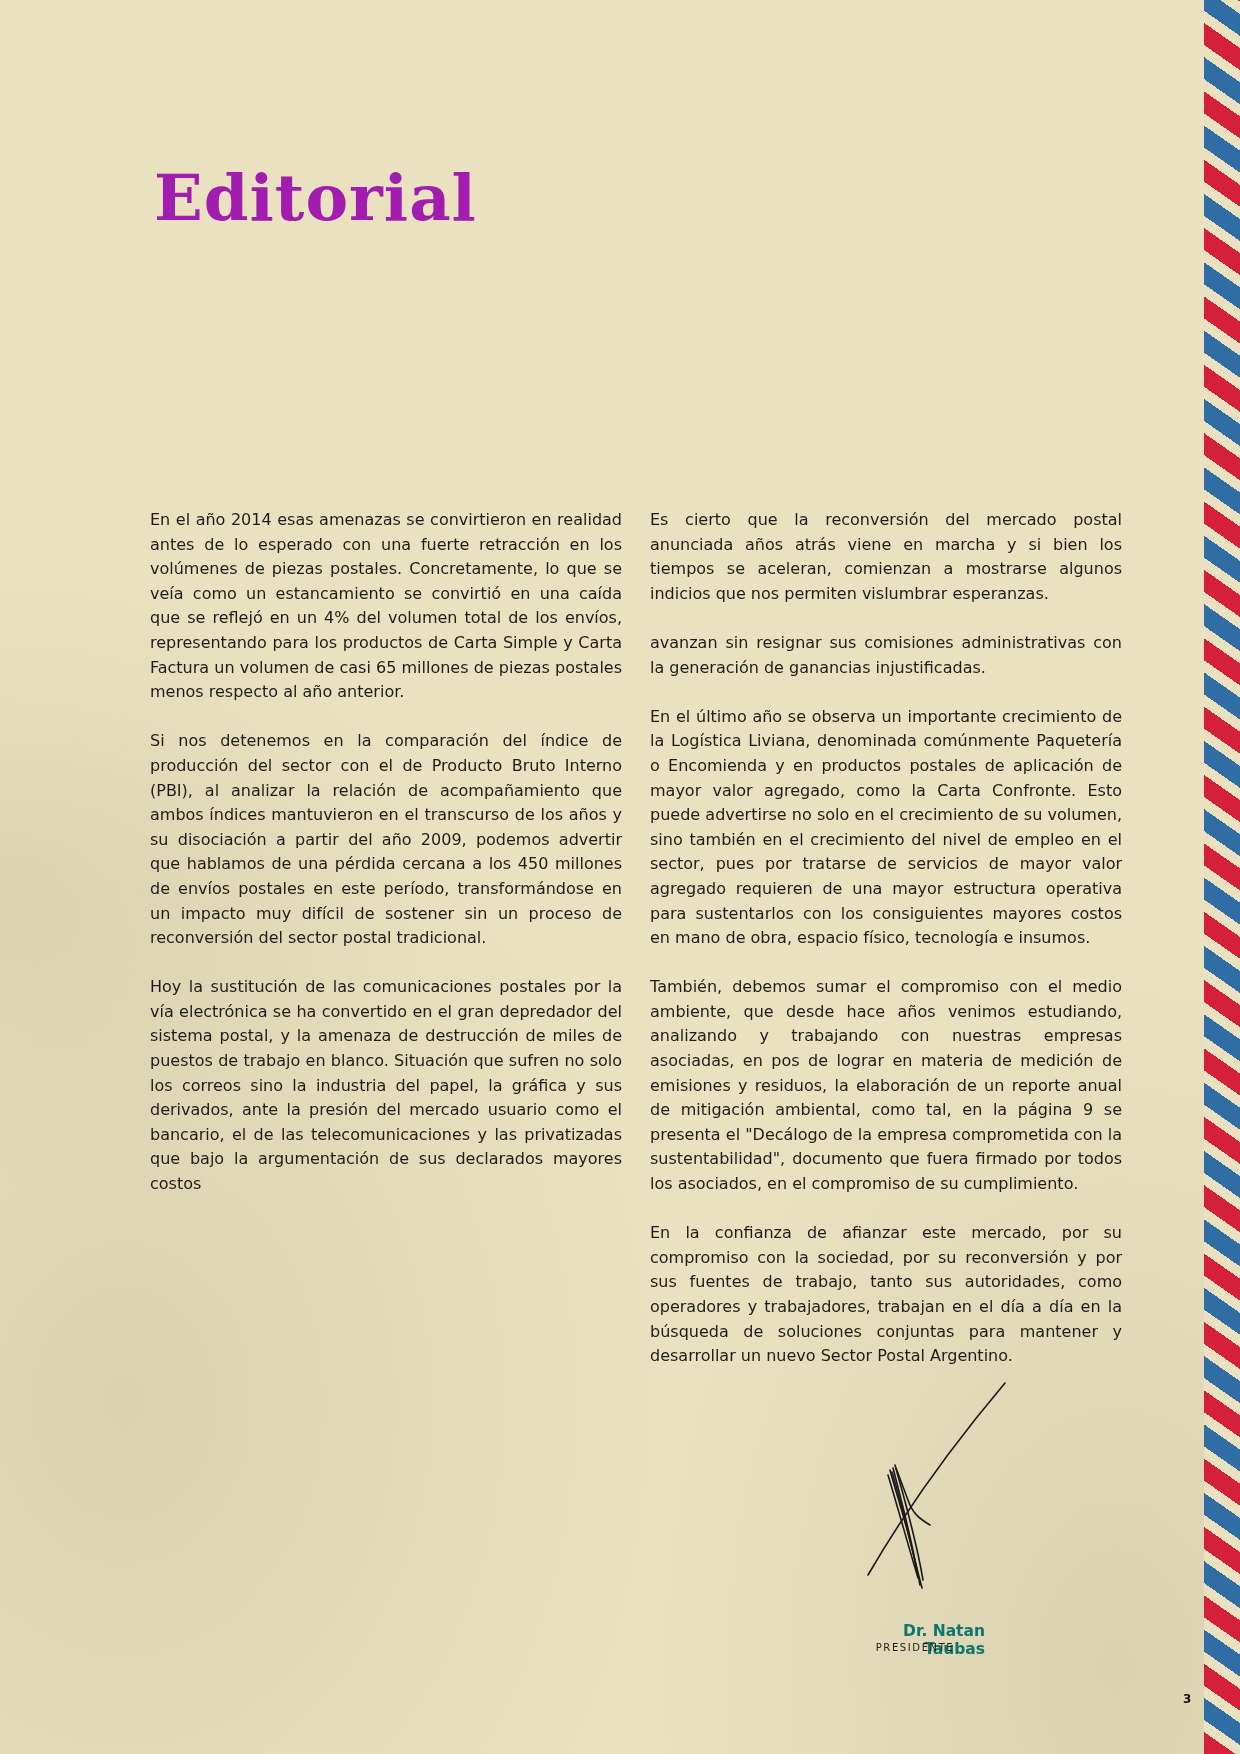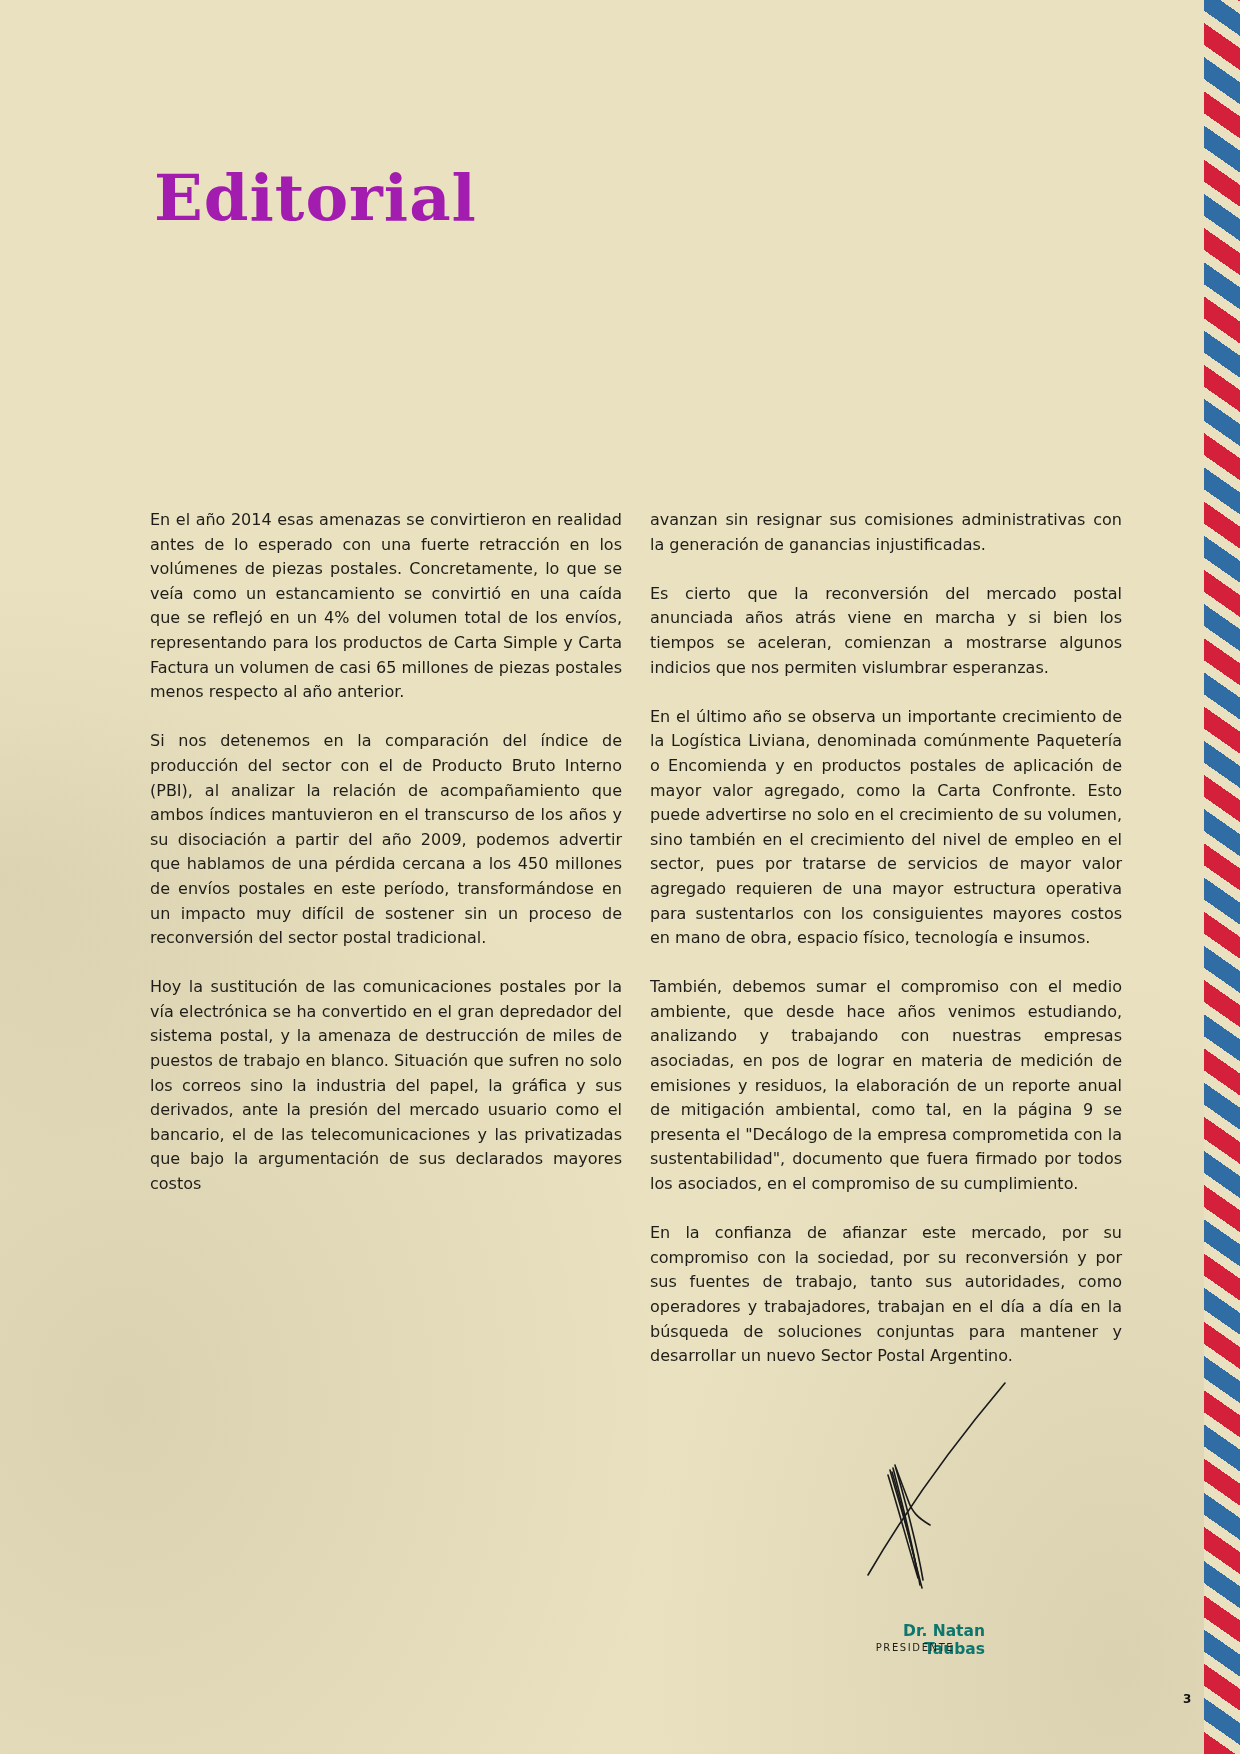--- a/index.html
+++ b/index.html
@@ -58,22 +58,22 @@
 
 <h1 class="page-title">Editorial</h1>
 
 <div class="column col-left">
   <p>En el año 2014 esas amenazas se convirtieron en realidad antes de lo esperado con una fuerte retracción en los volúmenes de piezas postales. Concretamente, lo que se veía como un estancamiento se convirtió en una caída que se reflejó en un 4% del volumen total de los envíos, representando para los productos de Carta Simple y Carta Factura un volumen de casi 65 millones de piezas postales menos respecto al año anterior.</p>
   <p>Si nos detenemos en la comparación del índice de producción del sector con el de Producto Bruto Interno (PBI), al analizar la relación de acompañamiento que ambos índices mantuvieron en el transcurso de los años y su disociación a partir del año 2009, podemos advertir que hablamos de una pérdida cercana a los 450 millones de envíos postales en este período, transformándose en un impacto muy difícil de sostener sin un proceso de reconversión del sector postal tradicional.</p>
   <p>Hoy la sustitución de las comunicaciones postales por la vía electrónica se ha convertido en el gran depredador del sistema postal, y la amenaza de destrucción de miles de puestos de trabajo en blanco. Situación que sufren no solo los correos sino la industria del papel, la gráfica y sus derivados, ante la presión del mercado usuario como el bancario, el de las telecomunicaciones y las privatizadas que bajo la argumentación de sus declarados mayores costos</p>
 </div>
 
 <div class="column col-right">
+  <p>Es cierto que la reconversión del mercado postal anunciada años atrás viene en marcha y si bien los tiempos se aceleran, comienzan a mostrarse algunos indicios que nos permiten vislumbrar esperanzas.</p>
   <p>avanzan sin resignar sus comisiones administrativas con la generación de ganancias injustificadas.</p>
-  <p>Es cierto que la reconversión del mercado postal anunciada años atrás viene en marcha y si bien los tiempos se aceleran, comienzan a mostrarse algunos indicios que nos permiten vislumbrar esperanzas.</p>
   <p>En el último año se observa un importante crecimiento de la Logística Liviana, denominada comúnmente Paquetería o Encomienda y en productos postales de aplicación de mayor valor agregado, como la Carta Confronte. Esto puede advertirse no solo en el crecimiento de su volumen, sino también en el crecimiento del nivel de empleo en el sector, pues por tratarse de servicios de mayor valor agregado requieren de una mayor estructura operativa para sustentarlos con los consiguientes mayores costos en mano de obra, espacio físico, tecnología e insumos.</p>
   <p>También, debemos sumar el compromiso con el medio ambiente, que desde hace años venimos estudiando, analizando y trabajando con nuestras empresas asociadas, en pos de lograr en materia de medición de emisiones y residuos, la elaboración de un reporte anual de mitigación ambiental, como tal, en la página 9 se presenta el "Decálogo de la empresa comprometida con la sustentabilidad", documento que fuera firmado por todos los asociados, en el compromiso de su cumplimiento.</p>
   <p>En la confianza de afianzar este mercado, por su compromiso con la sociedad, por su reconversión y por sus fuentes de trabajo, tanto sus autoridades, como operadores y trabajadores, trabajan en el día a día en la búsqueda de soluciones conjuntas para mantener y desarrollar un nuevo Sector Postal Argentino.</p>
 </div>
 
 <svg class="signature" viewBox="0 0 180 220" xmlns="http://www.w3.org/2000/svg">
   <g fill="none" stroke="#1a1a1a" stroke-width="1.6" stroke-linecap="round" stroke-linejoin="round">
     <path d="M 8 195 C 40 140, 80 80, 145 3"></path>
     <path d="M 30 90 C 38 120, 52 160, 60 205"></path>
     <path d="M 35 85 C 44 118, 56 158, 63 200"></path>

